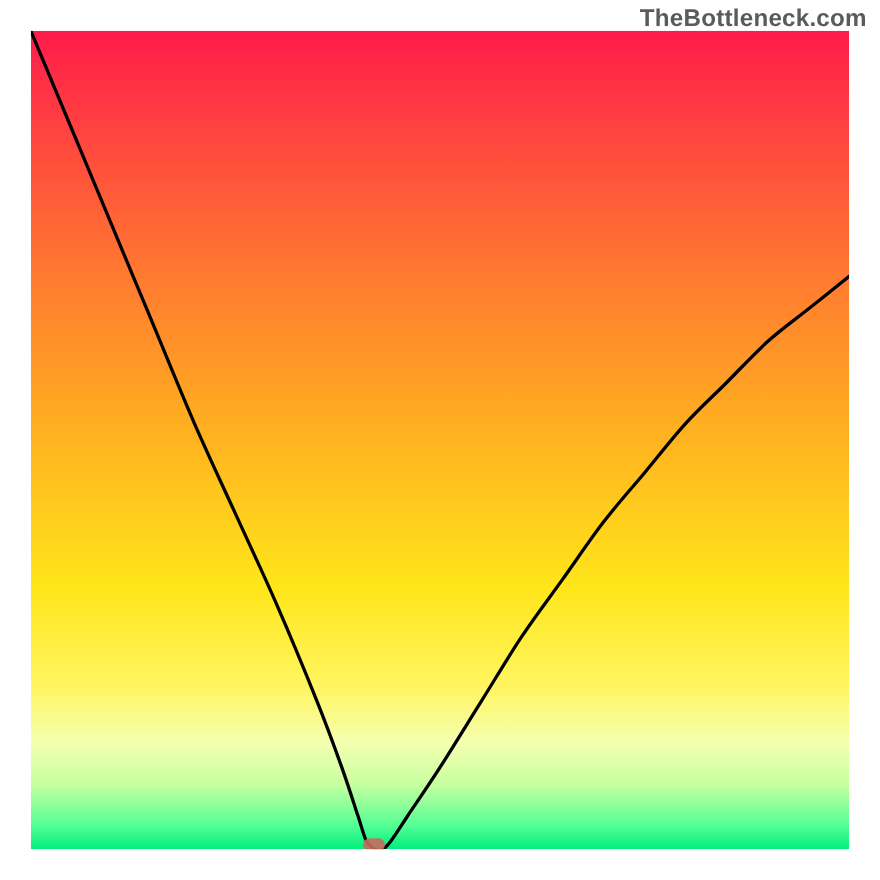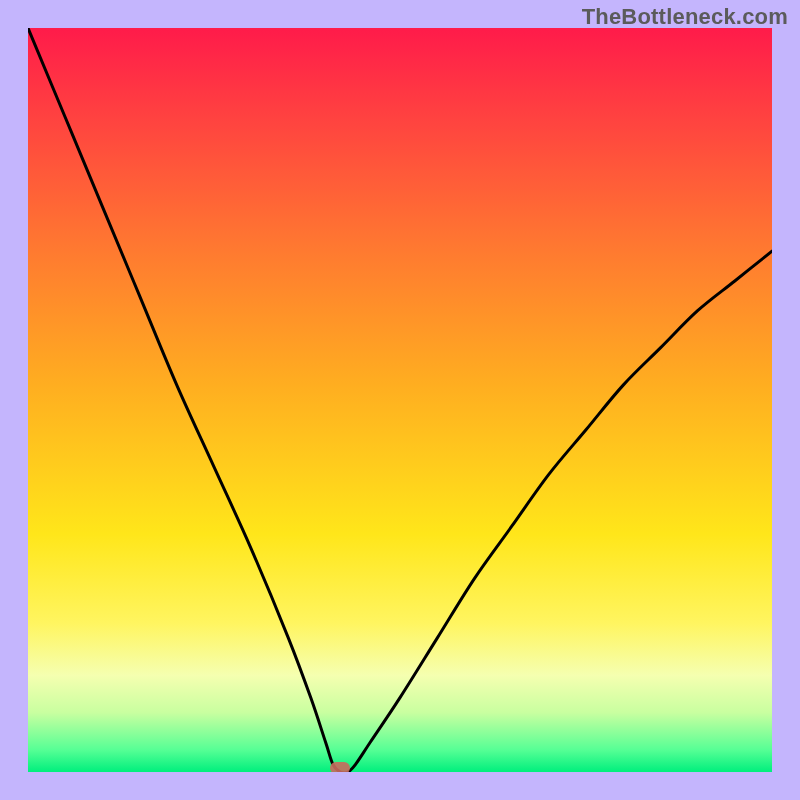--- a/index.html
+++ b/index.html
@@ -8,21 +8,21 @@
     width: 800px;
     height: 800px;
     background: #000;
     font-family: Arial, Helvetica, sans-serif;
     overflow: hidden;
   }
   .frame {
     position: relative;
     width: 800px;
     height: 800px;
-    background: #c4b5fd;
+    background: #ffffff;
   }
   .watermark {
     position: absolute;
     top: 4px;
     right: 12px;
     color: #5b5b5b;
     font-size: 22px;
     font-weight: 600;
     letter-spacing: 0.2px;
     z-index: 10;

